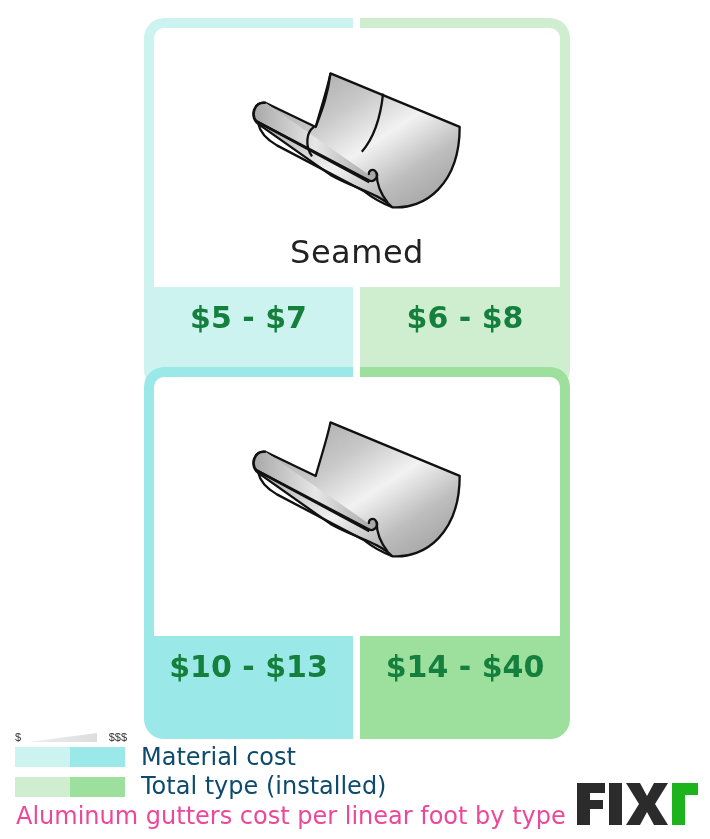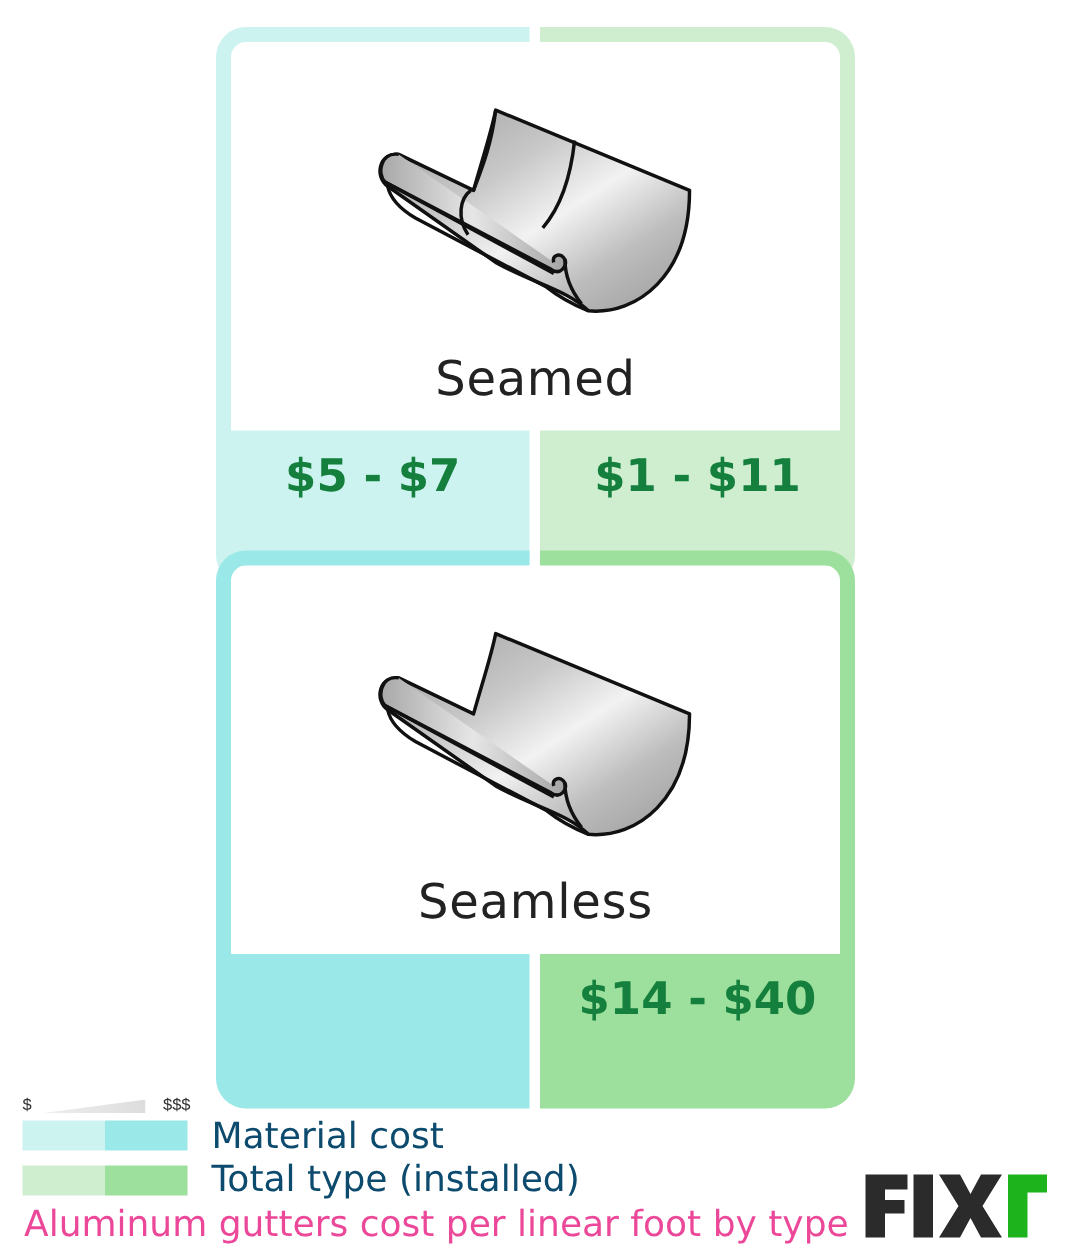--- a/index.html
+++ b/index.html
@@ -82,36 +82,36 @@
       <path d="M28 52 C 15 50 12 66 18 72 L 138 135 C 145 140 150 132 148 128 C 145 122 138 125 140 130" fill="url(#metal2)" stroke="#111" stroke-width="2.5" stroke-linejoin="round"></path>
       <path d="M18 72 L 140 138" fill="none" stroke="#111" stroke-width="2.5"></path>
       <path d="M20 75 C 22 85 30 92 40 98 L 135 148 C 140 152 148 158 165 165" fill="none" stroke="#111" stroke-width="2.5"></path>
       <path d="M155 42 C 152 70 145 90 132 105" fill="none" stroke="#111" stroke-width="2.5"></path>
       <path d="M80 78 C 72 84 70 98 78 110" fill="none" stroke="#111" stroke-width="2.5"></path>
       <path d="M148 128 C 148 140 152 150 160 160" fill="none" stroke="#111" stroke-width="2.5"></path>
     </svg>
     <div class="type-label">Seamed</div>
   </div>
   <div class="price material">$5 - $7</div>
-  <div class="price total">$1 - $11</div>
+  <div class="price total">$6 - $8</div>
 </div>
 
 <div class="card" id="card-seamless">
   <div class="frame-left" style="background:#9ae9e8"></div>
   <div class="frame-right" style="background:#9ddf9c"></div>
   <div class="inner">
     <svg class="gutter" viewBox="0 0 260 180">
       <path d="M98 20 L238 78 C 238 140 200 168 165 165 C 150 150 125 145 98 130 L 20 75 C 10 68 14 50 28 52 L 82 78 C 90 50 95 35 98 20 Z" fill="url(#metal)" stroke="#111" stroke-width="2.5" stroke-linejoin="round"></path>
       <path d="M28 52 C 15 50 12 66 18 72 L 138 135 C 145 140 150 132 148 128 C 145 122 138 125 140 130" fill="url(#metal2)" stroke="#111" stroke-width="2.5" stroke-linejoin="round"></path>
       <path d="M18 72 L 140 138" fill="none" stroke="#111" stroke-width="2.5"></path>
       <path d="M20 75 C 22 85 30 92 40 98 L 135 148 C 140 152 148 158 165 165" fill="none" stroke="#111" stroke-width="2.5"></path>
       <path d="M148 128 C 148 140 152 150 160 160" fill="none" stroke="#111" stroke-width="2.5"></path>
     </svg>
-    <div class="type-label">Seamless</div>
   </div>
+  <div class="price material">$10 - $13</div>
   <div class="price total">$14 - $40</div>
 </div>
 
 <div class="legend-scale">
   <span class="lo">$</span>
   <svg class="wedge" viewBox="0 0 68 9" preserveAspectRatio="none">
     <polygon points="0,9 68,0 68,9" fill="url(#wedge)"></polygon>
   </svg>
   <span class="hi">$$$</span>
 </div>

